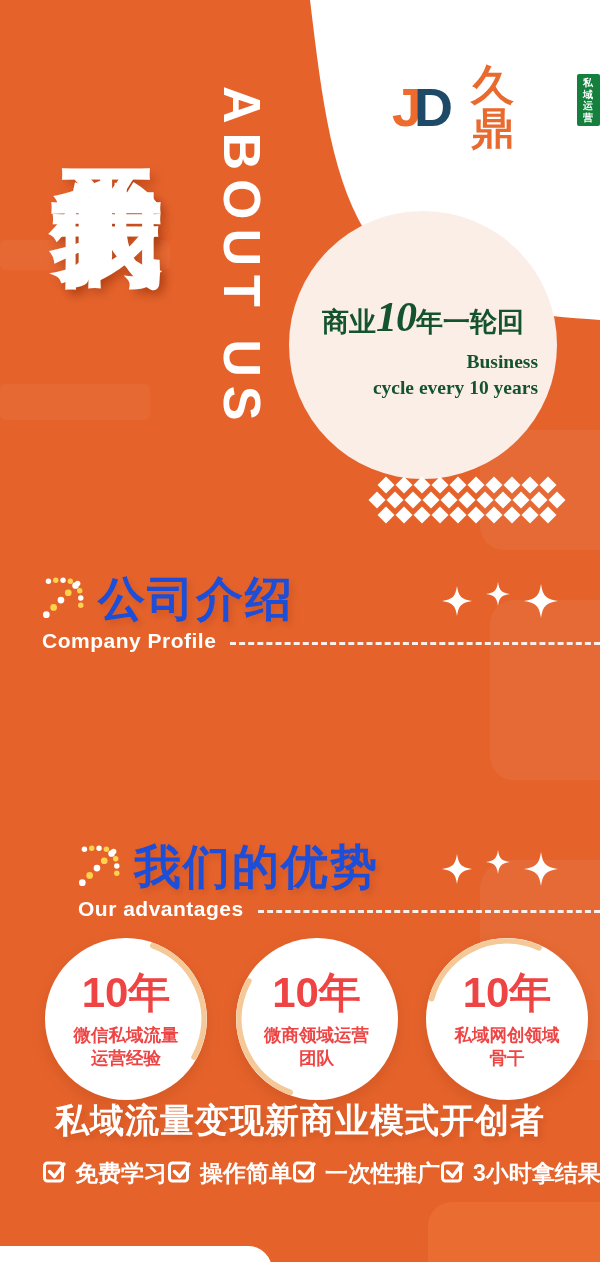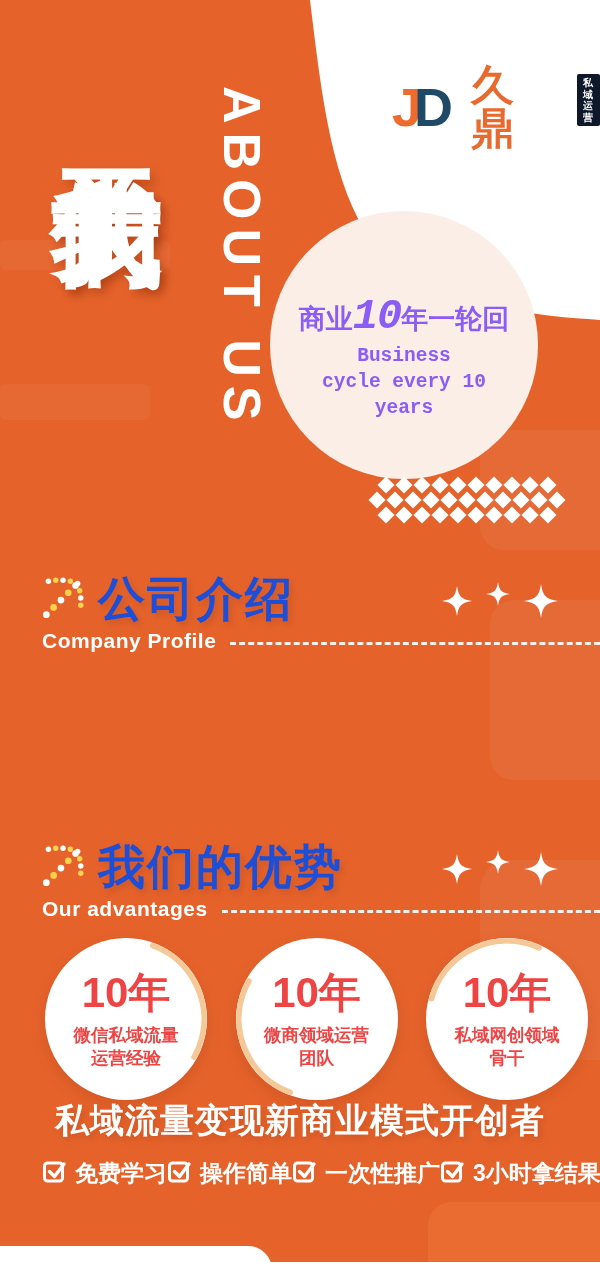--- a/index.html
+++ b/index.html
@@ -19,36 +19,36 @@
   .g4{left:0;top:240px;width:170px;height:30px;border-radius:6px;background:rgba(255,255,255,0.04);}
   .g5{left:0;top:384px;width:150px;height:36px;border-radius:6px;background:rgba(255,255,255,0.04);}
   
   .white-blob{position:absolute;right:0;top:0;width:300px;height:322px;}
   
   .logo{position:absolute;left:392px;top:64px;display:flex;align-items:center;z-index:6;gap:14px;}
   .logo-mark{font-weight:900;font-size:54px;letter-spacing:-8px;line-height:1;margin-right:12px;}
   .mark-j{color:#ec6b2d;}
   .mark-d{color:#1e4a68;}
   .logo-name{font-weight:900;font-size:43px;color:#e96a2e;letter-spacing:3px;line-height:1;}
-  .logo-badge{margin-left:12px;margin-top:-14px;width:26px;background:#0f172a;color:#ffffff;
+  .logo-badge{margin-left:12px;margin-top:-14px;width:26px;background:#15803d;color:#ffffff;
     font-size:10px;line-height:11.5px;font-weight:700;text-align:center;padding:3px 2px;
     border-radius:2px;word-break:break-all;letter-spacing:1px;}
   
   .cn-title{position:absolute;left:48px;top:76px;writing-mode:vertical-rl;text-orientation:upright;
     color:#ffffff;font-weight:900;font-size:112px;line-height:1.06;letter-spacing:6px;z-index:5;
     text-shadow:5px 6px 10px rgba(130,35,0,0.30);}
   .en-title-wrap{position:absolute;left:268px;top:86px;z-index:5;}
   .en-title{transform:rotate(90deg);transform-origin:left top;white-space:nowrap;
     color:#ffffff;font-weight:900;font-size:52px;letter-spacing:9px;line-height:1;}
   
-  .cream-circle{position:absolute;left:270px;top:211px;width:268px;height:268px;border-radius:50%;
-    background:#faeee6;z-index:4;font-family:Liberation Mono, monospace;color:#8b5cf6;}
+  .cream-circle{position:absolute;left:289px;top:211px;width:268px;height:268px;border-radius:50%;
+    background:#faeee6;z-index:4;font-family:Liberation Serif, serif;color:#14532d;}
   .cc-headline{margin-top:82px;text-align:center;font-weight:700;font-size:27px;white-space:nowrap;}
   .cc-num{font-size:42px;font-style:italic;font-weight:700;letter-spacing:-1px;}
-  .cc-sub{width:230px;margin:2px auto 0;text-align:center;font-weight:700;font-size:19.5px;line-height:26px;}
+  .cc-sub{width:230px;margin:8px auto 0;text-align:right;font-weight:700;font-size:19.5px;line-height:26px;}
   
   .diamonds{position:absolute;left:377px;top:477px;z-index:5;}
   .d-row{height:15px;white-space:nowrap;}
   .d-row.offset{margin-left:-9px;}
   .d-row span{display:inline-block;width:12px;height:12px;margin:0 3px;background:#ffffff;transform:rotate(45deg);}
   
   .sec{position:absolute;left:38px;right:0;z-index:5;}
   .sec-title-row{display:flex;align-items:flex-start;}
   .sec-title{color:#1d4ed8;font-weight:900;font-size:47px;line-height:1.05;letter-spacing:2px;margin-left:12px;
     text-shadow:3px 4px 6px rgba(130,35,0,0.20);}
@@ -152,21 +152,21 @@
       </svg>
     <svg width="24" height="24" viewBox="0 0 100 100">
         <path d="M50 0 C55 35 65 45 100 50 C65 55 55 65 50 100 C45 65 35 55 0 50 C35 45 45 35 50 0 Z" fill="#ffffff"></path>
       </svg>
     <svg width="34" height="34" viewBox="0 0 100 100">
         <path d="M50 0 C55 35 65 45 100 50 C65 55 55 65 50 100 C45 65 35 55 0 50 C35 45 45 35 50 0 Z" fill="#ffffff"></path>
       </svg>
   </div>
 
 
-  <div class="sec" style="top:842px;">
+  <div class="sec" style="top:842px;margin-left:36px;">
     <div class="sec-title-row">
       <svg width="48" height="48" viewBox="0 0 46 46">
         <circle cx="10" cy="7" r="2.6" fill="#ffffff"></circle>
           <circle cx="17" cy="6" r="2.6" fill="#ffd24d"></circle>
         <circle cx="24" cy="6" r="2.6" fill="#ffffff"></circle>
           <circle cx="31" cy="7" r="2.6" fill="#ffd24d"></circle>
         <circle cx="38" cy="9" r="2.6" fill="#ffffff"></circle>
         <circle cx="40" cy="16" r="2.6" fill="#ffd24d"></circle>
           <circle cx="41" cy="23" r="2.6" fill="#ffffff"></circle>
         <circle cx="41" cy="30" r="2.6" fill="#ffd24d"></circle>

